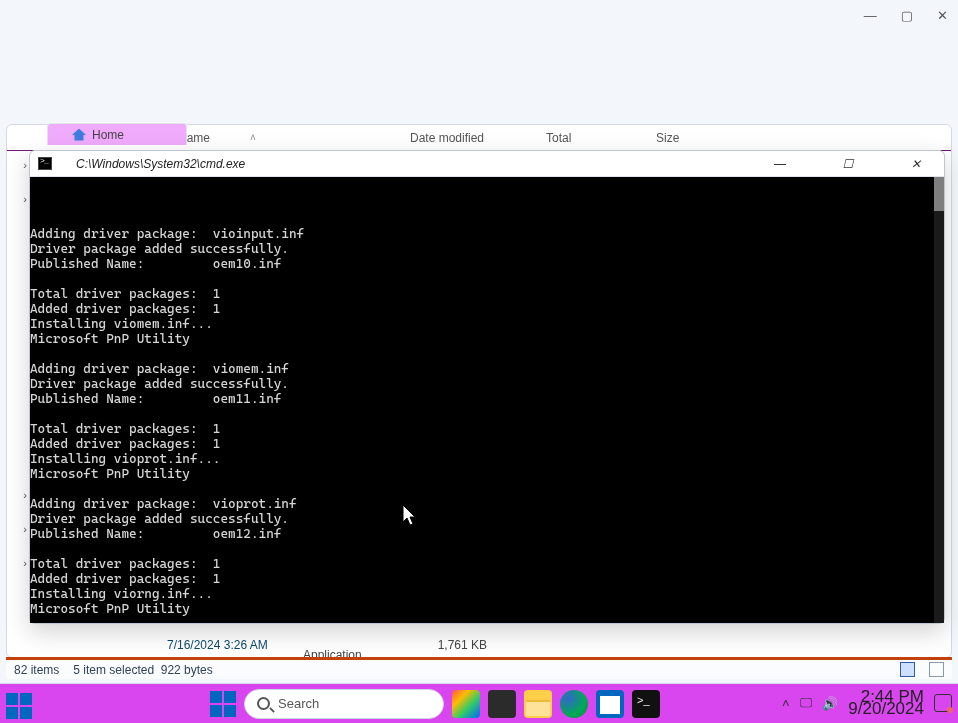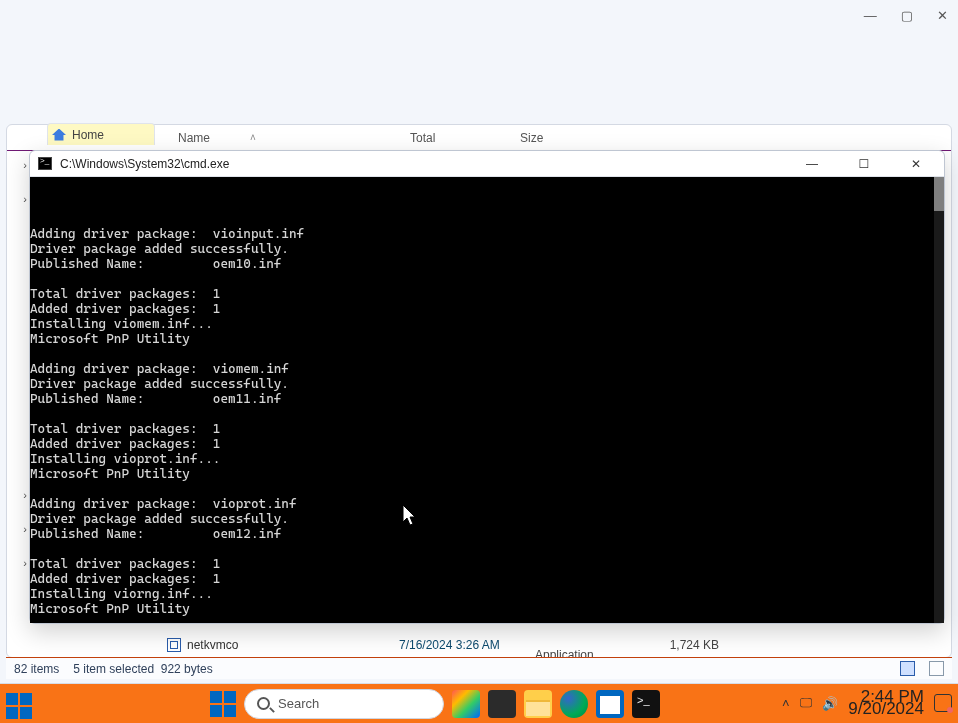--- a/index.html
+++ b/index.html
@@ -44,24 +44,24 @@
 .exp-col.size { width: 80px; }
 .exp-sort { margin-left: 40px; color:#888; font-size:10px; }
 
 .exp-left {
   position: absolute; left:0; top:26px; width: 36px; height: 530px;
   display:flex; flex-direction:column; gap:22px; padding-top:8px;
   align-items:center; color:#333;
 }
 .exp-left .chev { font-size:11px; color:#555; cursor:pointer; }
 .exp-home {
-  position:absolute; left:40px; top:-2px; width:108px; height:22px;
-  background:#fef9c3;
+  position:absolute; left:40px; top:-2px; width:140px; height:22px;
+  background:#f0abfc;
   border-radius:4px 4px 0 0;
-  display:flex; align-items:center; gap:6px; padding:0 4px;
+  display:flex; align-items:center; gap:6px; padding:0 24px;
   font-size:12px; color:#444;
   border:1px solid #e0e4eb; border-bottom:none;
 }
 .exp-home .house { width:14px; height:12px; background:#3d7de0; clip-path: polygon(50% 0,100% 55%,82% 55%,82% 100%,18% 100%,18% 55%,0 55%); }
 
 .exp-row {
   display:flex; align-items:center; height:24px;
   font-size:12px; color:#333; padding-left:160px;
 }
 .exp-row .fname { width:232px; display:flex; align-items:center; gap:6px; }
@@ -70,37 +70,38 @@
 .exp-row .fsize { width:80px; color:#444; text-align:right; padding-right:6px;}
 .app-icon { width:14px; height:14px; border:1px solid #2a5caa; display:inline-block; position:relative; }
 .app-icon::after{content:"";position:absolute;left:2px;right:2px;top:2px;bottom:2px;border:1px solid #2a5caa;}
 
 .exp-status {
   position:absolute; left:6px; bottom:44px;
   width:946px; height:22px;
   display:flex; align-items:center; gap:14px;
   padding:0 8px;
   font-size:12px; color:#30415b;
-  border-top:1px solid #c2410c;
+  border-top:3px solid #c2410c;
   background:#fbfcfe;
 }
 .exp-status .spacer{flex:1;}
 .view-btn{width:15px;height:15px;border:1px solid #89a;cursor:pointer;}
 .view-btn.active{background:#cfe0ff;border-color:#2a5caa;}
 
 
 .cmd {
   position:absolute; left:29px; top:150px; width:916px;
   background:#fff; border:1px solid #bfc6d2; border-radius:6px;
   box-shadow:0 8px 24px rgba(0,0,0,.18);
 }
 .cmd-title {
-  height:26px; display:flex; align-items:center; gap:8px;
+  height:26px; display:flex; align-items:center; gap:24px;
   padding:0 6px 0 8px; font-size:12px; color:#222;
   border-bottom:1px solid #e0e4eb;
+  font-style:italic;
 }
 .cmd-ico { width:14px;height:13px;background:#000;border:1px solid #444;display:inline-block;position:relative;}
 .cmd-ico::after{content:">_";color:#eee;font-size:8px;position:absolute;left:1px;top:-2px;}
 .cmd-title .fill{flex:1;}
 .cmd-btn{width:44px;height:26px;display:flex;align-items:center;justify-content:center;color:#333;cursor:pointer;font-size:12px;}
 
 .cmd-body{
   background:#000; color:#d6d6d6;
   font-family:"Consolas","Cascadia Mono",monospace;
   font-size:13px; line-height:15px;
@@ -120,21 +121,21 @@
 .cursor{
   position:absolute; left:403px; top:505px;
   width:16px;height:22px; color:#fff;
   pointer-events:none;
 }
 .cursor svg{filter:drop-shadow(0 0 1px #000);}
 
 
 .taskbar{
   position:absolute; left:0; right:0; bottom:0; height:40px;
-  background:#f97316; border-top:1px solid #d7dde7;
+  background:#d946ef; border-top:1px solid #d7dde7;
   display:flex; 
 }
 .tb-left{position:absolute;left:6px;bottom:4px;}
 .tb-left .winblue{width:26px;height:26px;display:grid;grid-template:1fr 1fr/1fr 1fr;gap:2px;}
 .tb-left .winblue span{background:#0067c0;}
 .tb-center{margin-left:210px;display:flex;align-items:center;gap:8px;}
 .start-btn{width:26px;height:26px;display:grid;grid-template:1fr 1fr/1fr 1fr;gap:2px;cursor:pointer;}
 .start-btn span{background:#0067c0;}
 .search{
   width:200px;height:30px;background:#fff;border:1px solid #d0d6e1;
@@ -173,40 +174,37 @@
 <div class="explorer">
   <div class="exp-home">
     <span class="house"></span>
     <span>Home</span>
   </div>
   <div class="exp-header">
     <div class="exp-col name">
         <span>Name</span>
         <span class="exp-sort">˄</span>
       </div>
+    <div class="exp-col date">Date modified</div>
     <div class="exp-col type">Total</div>
     <div class="exp-col size">Size</div>
   </div>
   <div class="exp-left">
     <span class="chev">›</span>
     <span class="chev">›</span>
     <span style="height:240px"></span>
     <span class="chev">›</span>
     <span class="chev">›</span>
     <span class="chev">›</span>
   </div>
   <div style="height:482px"></div>
   <div class="exp-row">
-    <div class="fname">
-        <span class="app-icon"></span>
-        <span>netkvmco</span>
-      </div>
     <div class="fdate">7/16/2024 3:26 AM</div>
     <div class="ftype">Application</div>
-    <div class="fsize">1,724 KB</div>
+    <div class="fsize">1,761 KB</div>
   </div>
 </div>
 
 <div class="exp-status">
   <span>82 items</span>
   <span><span>5 item selected</span>&nbsp;&nbsp;<span>922 bytes</span></span>
   <span class="spacer"></span>
   <span class="view-btn active"></span>
   <span class="view-btn"></span>
 </div>

